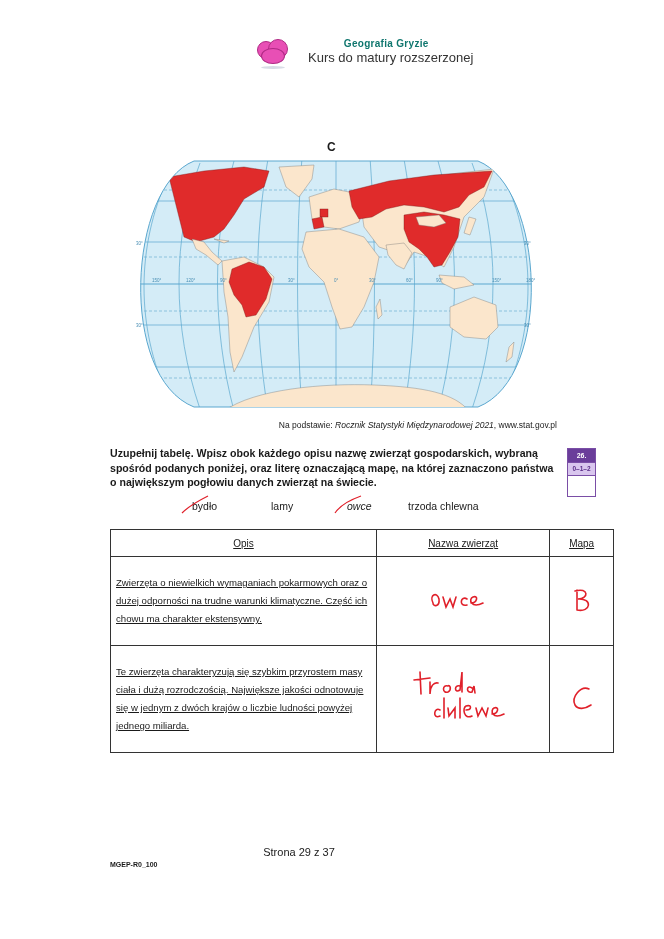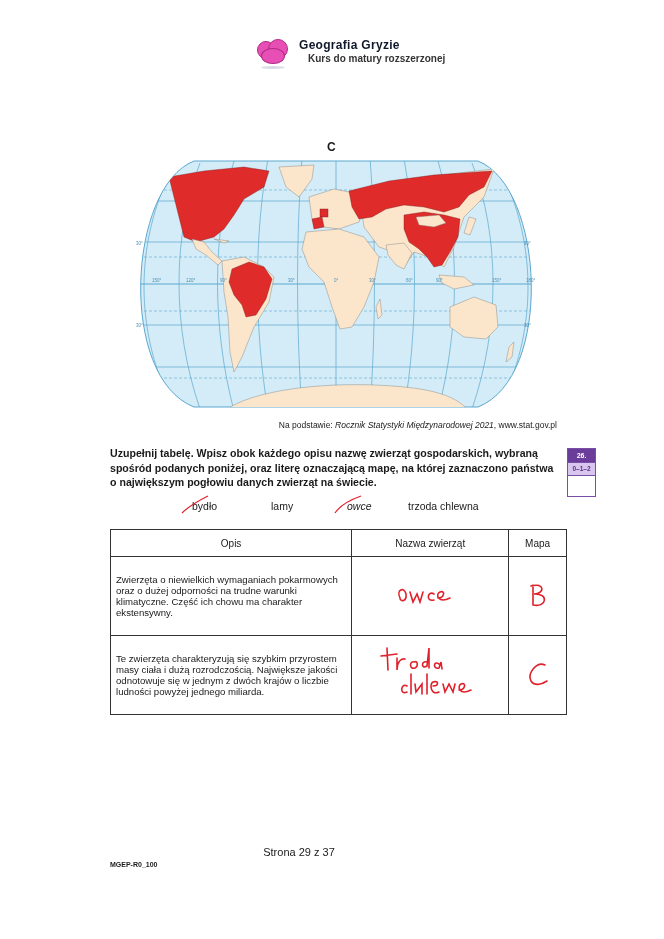--- a/index.html
+++ b/index.html
@@ -4,43 +4,43 @@
 <style>
   html, body { margin: 0; padding: 0; background: #ffffff; }
   body { width: 664px; height: 939px; position: relative; overflow: hidden;
          font-family: "Liberation Sans", sans-serif; color: #1a1a1a; }
 
   .header { position: absolute; left: 255px; top: 37px; display: flex; align-items: center; }
   .brain { width: 34px; height: 28px; position: relative; }
   .brain .blob { position: absolute; border-radius: 50%; background: #e84fb5; border: 1px solid #b02a85; }
   .brain .shadow { position: absolute; left: 6px; top: 29px; width: 24px; height: 3px; background: #d8dce6; border-radius: 50%; }
   .brand { margin-left: 10px; }
-  .brand-title { font-size: 12px; font-weight: bold; color: #0f172a; letter-spacing: 0.3px; }
-  .brand-sub { font-size: 10px; font-weight: bold; color: #333; margin-top: 1px; padding-left: 9px; }
+  .brand-title { font-size: 10px; font-weight: bold; color: #0f766e; letter-spacing: 0.3px; text-align: center; }
+  .brand-sub { font-size: 13px; font-weight: normal; color: #333; margin-top: 1px; padding-left: 9px; }
 
   .map-letter { position: absolute; left: 327px; top: 140px; font-size: 12px; font-weight: bold; }
   .map { position: absolute; left: 124px; top: 157px; width: 424px; height: 254px; }
   .map-source { position: absolute; right: 107px; top: 420px; font-size: 8.5px; color: #222; margin-left: 48px; }
   .map-source i { font-style: italic; }
 
   .instruction { position: absolute; left: 110px; top: 446px; width: 445px; font-size: 10.6px; font-weight: bold; line-height: 14.5px; }
 
   .task-box { position: absolute; left: 567px; top: 448px; width: 27px; border: 1px solid #7a4ea6; }
   .task-num { background: #6a3d9a; color: #fff; font-size: 7px; font-weight: bold; text-align: center; height: 13px; line-height: 13px; }
   .task-score { background: #d9c6ee; color: #5a2d88; font-size: 6.5px; font-weight: bold; text-align: center; height: 12px; line-height: 12px; border-top: 1px solid #7a4ea6; }
   .task-empty { height: 20px; border-top: 1px solid #7a4ea6; background: #fff; }
 
   .options { position: absolute; top: 500px; left: 0; width: 664px; font-size: 10.5px; }
   .opt { position: absolute; padding-left: 14px; }
   .strike { position: absolute; }
 
-  table.answer { position: absolute; left: 110px; top: 529px; width: 457px; border-collapse: collapse; font-size: 9.6px; }
+  table.answer { position: absolute; left: 110px; top: 529px; width: 504px; border-collapse: collapse; font-size: 9.6px; text-decoration: underline; }
   table.answer td, table.answer th { border: 1.3px solid #333; }
   table.answer th { font-weight: normal; height: 24px; font-size: 10px; }
-  table.answer td.desc { padding: 17px 5px; line-height: 11px; vertical-align: middle; }
+  table.answer td.desc { padding: 17px 5px; line-height: 18px; vertical-align: middle; }
   .col-desc { width: 235px; }
   .col-name { width: 152px; }
   .col-map { width: 54px; }
   td.hand { text-align: center; vertical-align: middle; position: relative; }
 
   .footer-page { position: absolute; left: 0; width: 598px; top: 846px; text-align: center; font-size: 11px; }
   .footer-code { position: absolute; left: 110px; top: 861px; font-size: 7px; font-weight: bold; }
 </style>
 </head>
 <body>

